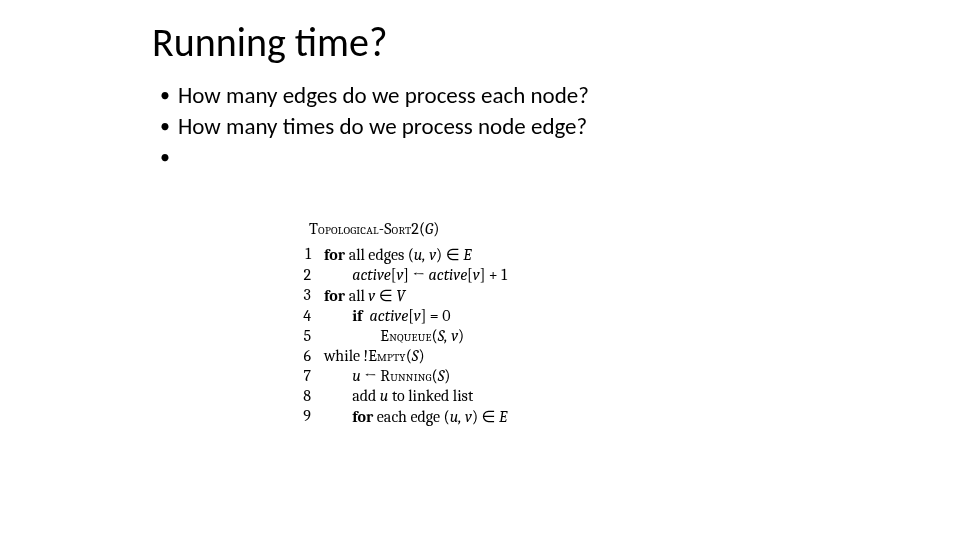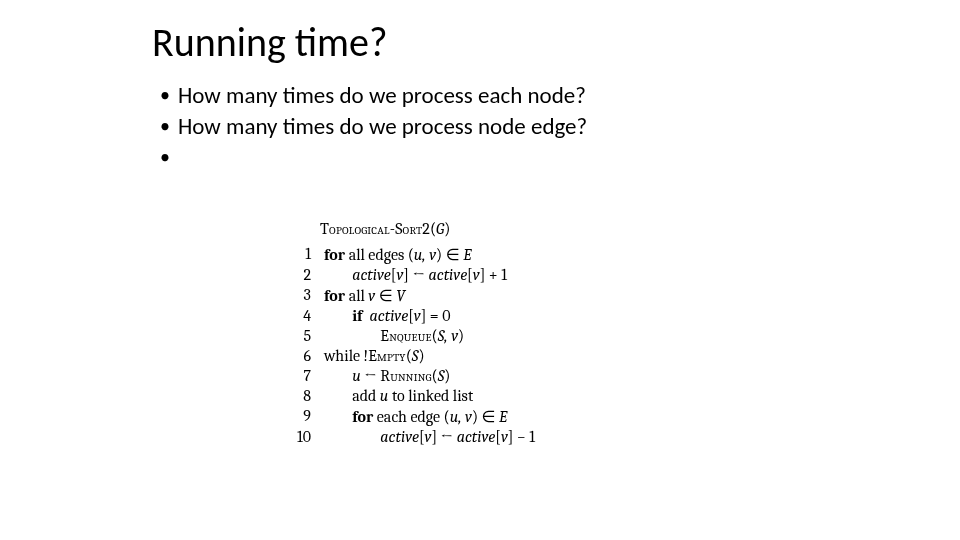--- a/index.html
+++ b/index.html
@@ -45,21 +45,21 @@
   }
   .algo {
     position: absolute;
     left: 292px;
     top: 220px;
     font-family: "Cambria", "Times New Roman", Georgia, serif;
     font-size: 16px;
     color: #000;
   }
   .algo .header {
-    margin-left: 28px;
+    margin-left: 17px;
     margin-bottom: 6px;
   }
   .algo .sc {
     font-variant: small-caps;
     letter-spacing: 0.2px;
   }
   .algo table {
     border-collapse: collapse;
   }
   .algo td.num {
@@ -77,21 +77,21 @@
 </head>
 <body>
 
 <div class="slide">
 
   <div class="title">Running time?</div>
 
   <div class="bullets">
     <div class="row">
       <div class="dot">•</div>
-      <div>How many times do we process each node?</div>
+      <div>How many edges do we process each node?</div>
     </div>
     <div class="row">
       <div class="dot">•</div>
       <div>How many times do we process node edge?</div>
     </div>
     <div class="row">
       <div class="dot">•</div>
     </div>
   </div>
 
@@ -130,21 +130,17 @@
             <td class="code">        <span class="it">u</span><span> ← </span><span class="sc">Running</span><span>(</span><span class="it">S</span><span>)</span></td>
           </tr>
           <tr>
             <td class="num">8</td>
             <td class="code">        <span>add </span><span class="it">u</span><span> to linked list</span></td>
           </tr>
           <tr>
             <td class="num">9</td>
             <td class="code">        <span style="font-weight: bold;">for</span><span> each edge (</span><span class="it">u, v</span><span>) ∈ </span><span class="it">E</span></td>
           </tr>
-          <tr>
-            <td class="num">10</td>
-            <td class="code">                <span class="it">active</span><span>[</span><span class="it">v</span><span>] ← </span><span class="it">active</span><span>[</span><span class="it">v</span><span>] − 1</span></td>
-          </tr>
         </tbody>
     </table>
   </div>
 
 </div>
 
 </body></html>

